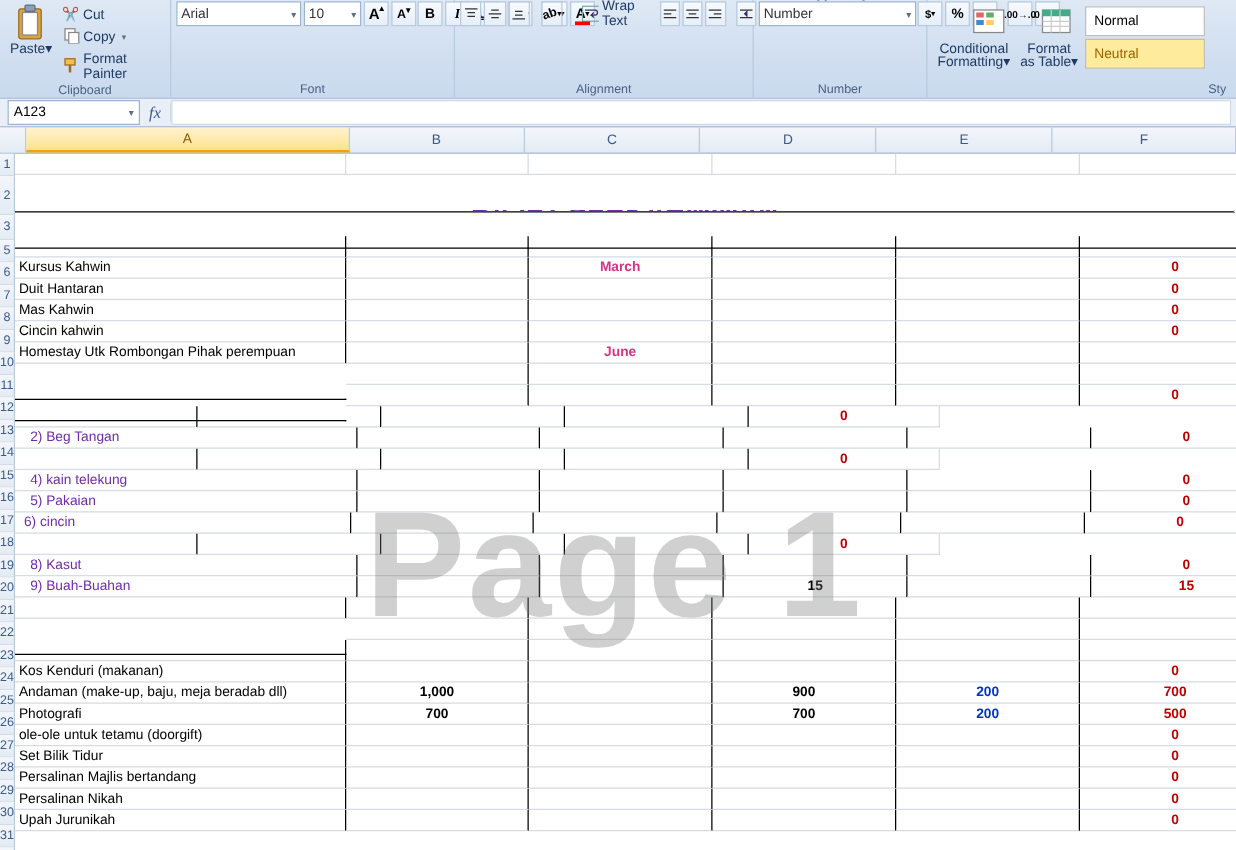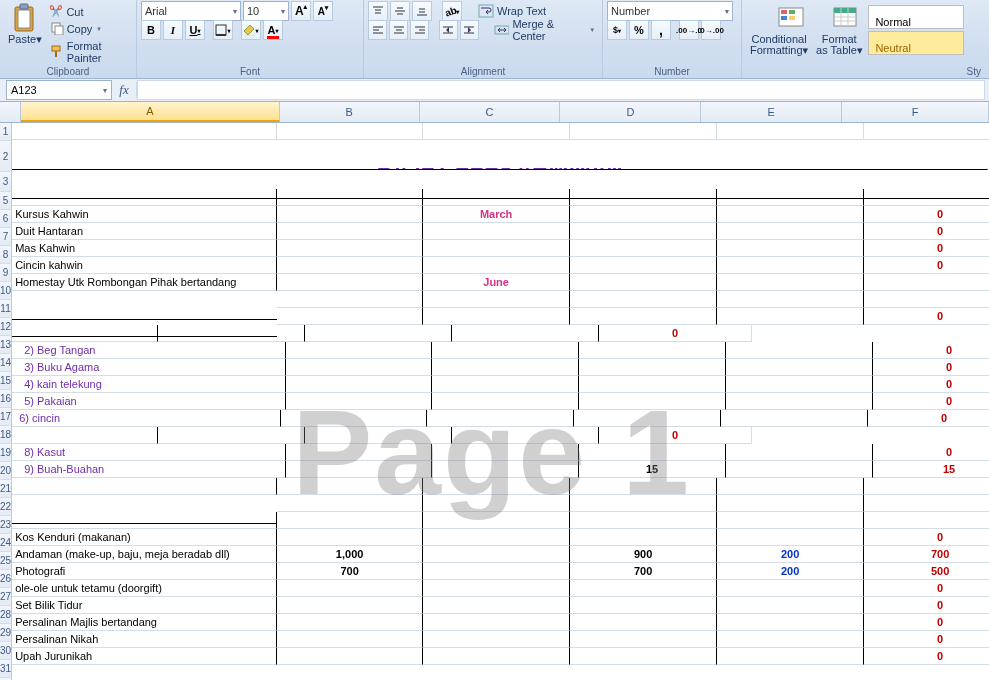--- a/index.html
+++ b/index.html
@@ -22,21 +22,21 @@
     user-select: none;
     position: relative;
   }
   .ribbon-group {
     border-right: 1px solid #b8cade;
     display: flex;
     flex-direction: column;
     justify-content: space-between;
     padding: 2px 4px 1px 4px;
   }
-  .ribbon-group .rows { display: flex; flex-direction: column; gap: 1px; }
+  .ribbon-group .rows { display: flex; gap: 1px; }
   .ribbon-group .group-label {
     text-align: center;
     color: #4b6184;
     font-size: 10px;
     padding-top: 1px;
   }
   .rbtn {
     display: inline-flex;
     align-items: center;
     gap: 3px;
@@ -66,21 +66,21 @@
     border: 1px solid #b8cade;
     display: inline-flex; align-items: center; justify-content: center;
     background: linear-gradient(#f7fbff,#e6eef8);
     font-weight: bold;
     cursor: default;
   }
   .style-box {
     width: 88px; height: 22px;
     border: 1px solid #bfbfbf;
     background: #fff;
-    display: flex; align-items: flex-end; padding-left: 6px;
+    display: flex; align-items: center; padding-left: 6px;
     font-size: 11px;
     margin: 1px 2px;
   }
   .style-neutral { background: #ffeb9c; color:#9c6500; }
 
   
   .formula-bar {
     display: flex;
     align-items: stretch;
     height: 22px;
@@ -575,21 +575,21 @@
       <div class="row">
           <div class="cell cA thickR">Cincin kahwin</div>
           <div class="cell cB thickR"></div>
           <div class="cell cC thickR"></div>
           <div class="cell cD thickR"></div>
           <div class="cell cE thickR"></div>
           <div class="cell cF center red bold">0</div>
         </div>
 
       <div class="row">
-          <div class="cell cA thickR" style="overflow:visible">Homestay Utk Rombongan Pihak bertandang</div>
+          <div class="cell cA thickR" style="overflow:visible">Homestay Utk Rombongan Pihak perempuan</div>
           <div class="cell cB thickR"></div>
           <div class="cell cC thickR center magenta bold">June</div>
           <div class="cell cD thickR"></div>
           <div class="cell cE thickR"></div>
           <div class="cell cF"></div>
         </div>
 
       <div class="row">
           <div class="cell cA thickR thickB"></div>
           <div class="cell cB thickR"></div>
@@ -617,21 +617,20 @@
         </div>
       <div class="row">
           <div class="cell cA purple thickR" style="padding-left:12px">2) Beg Tangan</div>
           <div class="cell cB thickR"></div>
           <div class="cell cC thickR"></div>
           <div class="cell cD thickR"></div>
           <div class="cell cE thickR"></div>
           <div class="cell cF center red bold">0</div>
         </div>
       <div class="row">
-          <div class="cell cA purple thickR" style="padding-left:12px">3) Buku Agama</div>
           <div class="cell cB thickR"></div>
           <div class="cell cC thickR"></div>
           <div class="cell cD thickR"></div>
           <div class="cell cE thickR"></div>
           <div class="cell cF center red bold">0</div>
         </div>
       <div class="row">
           <div class="cell cA purple thickR" style="padding-left:12px">4) kain telekung</div>
           <div class="cell cB thickR"></div>
           <div class="cell cC thickR"></div>

